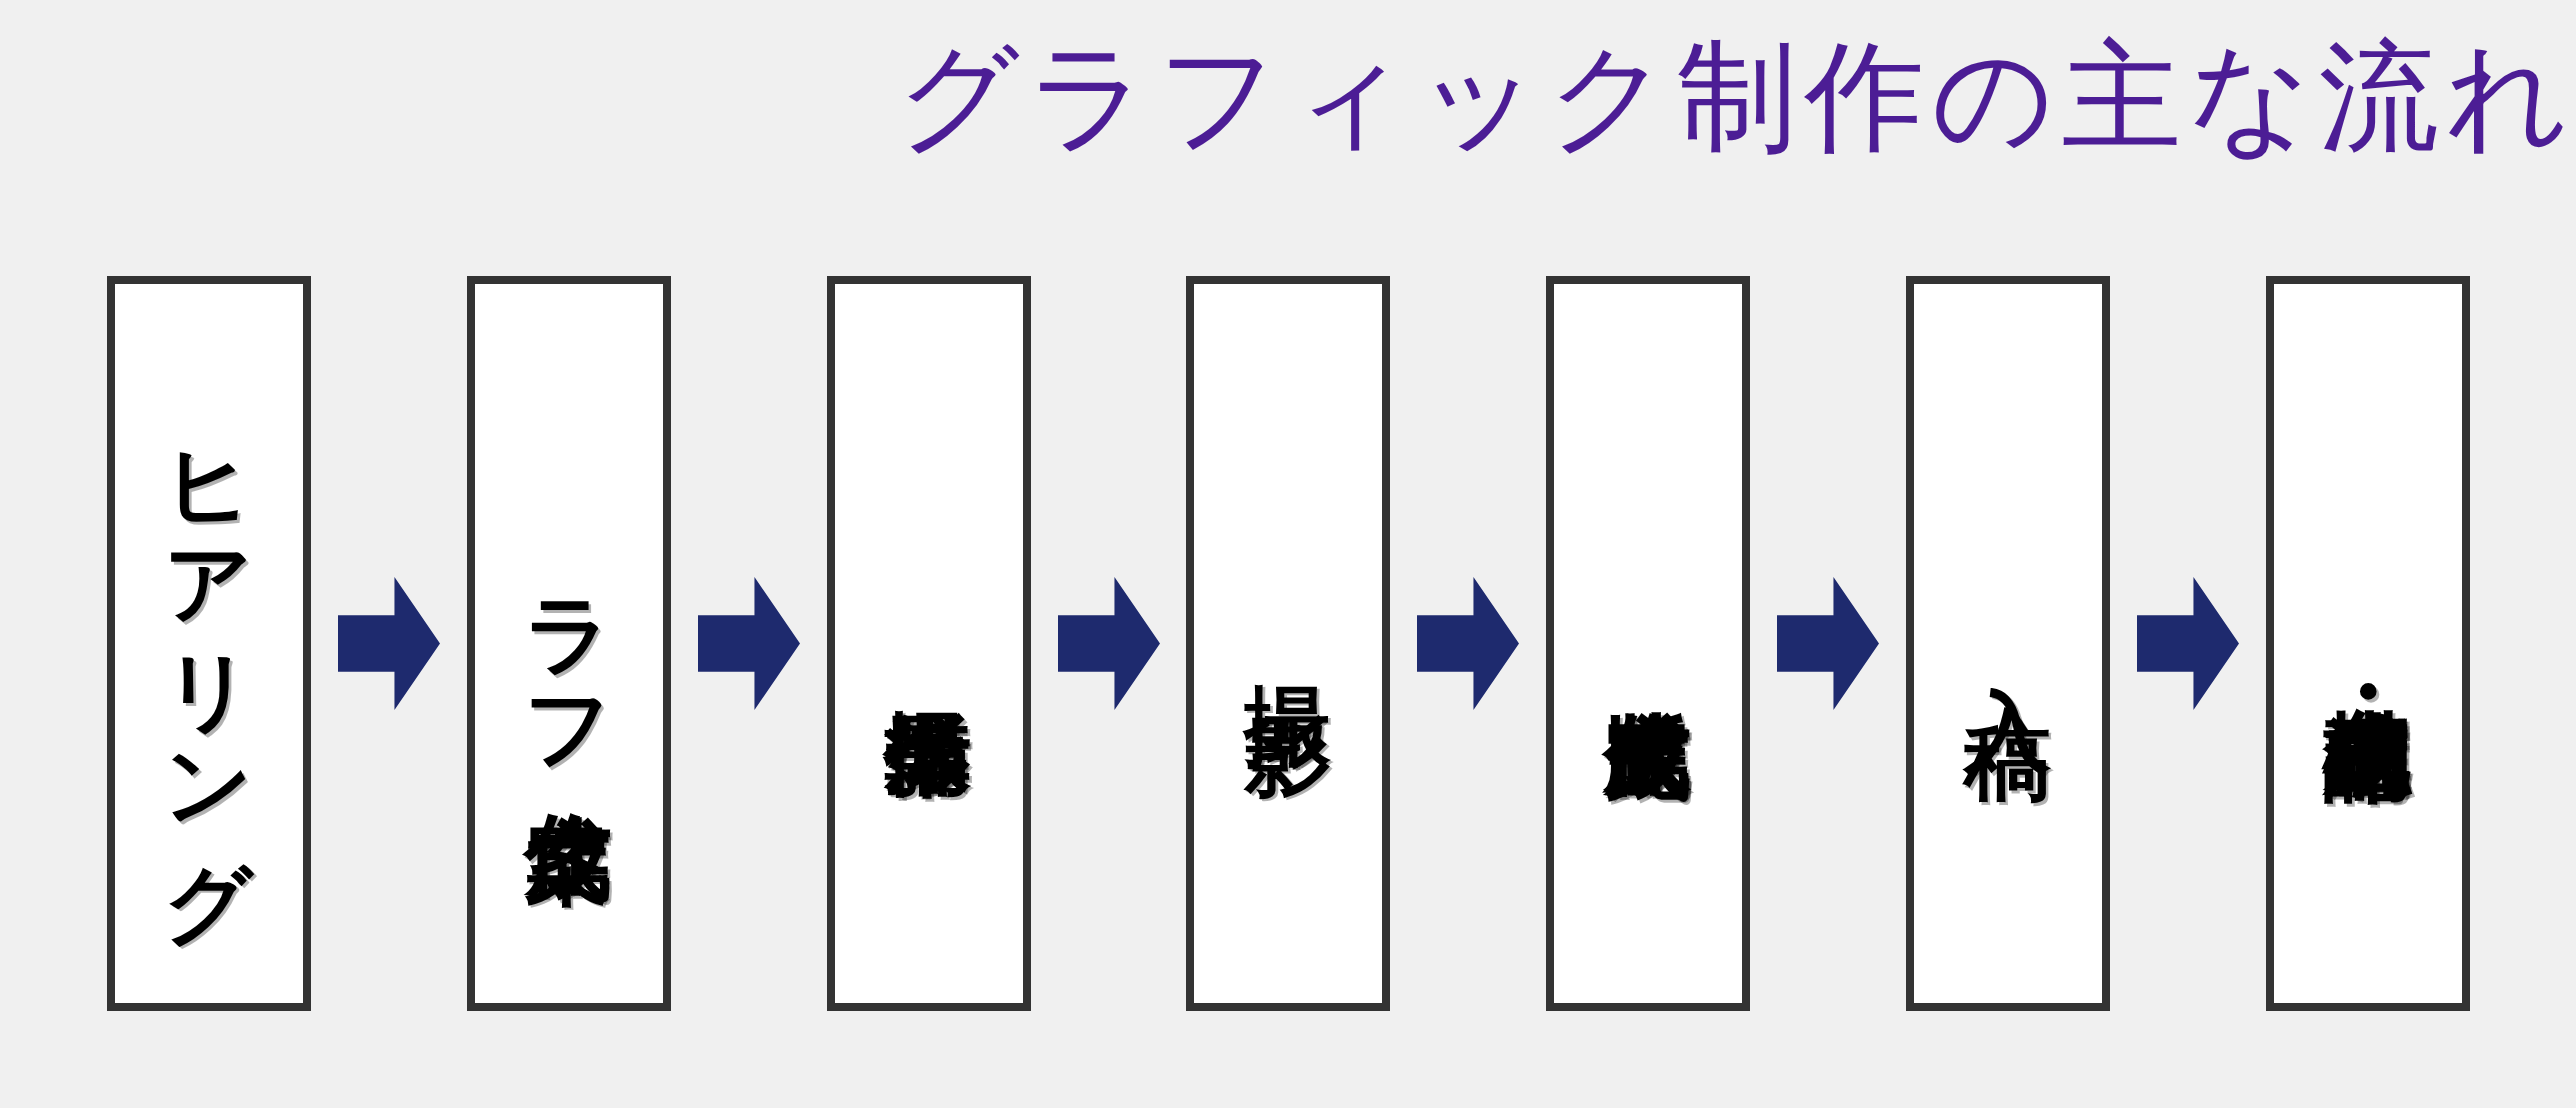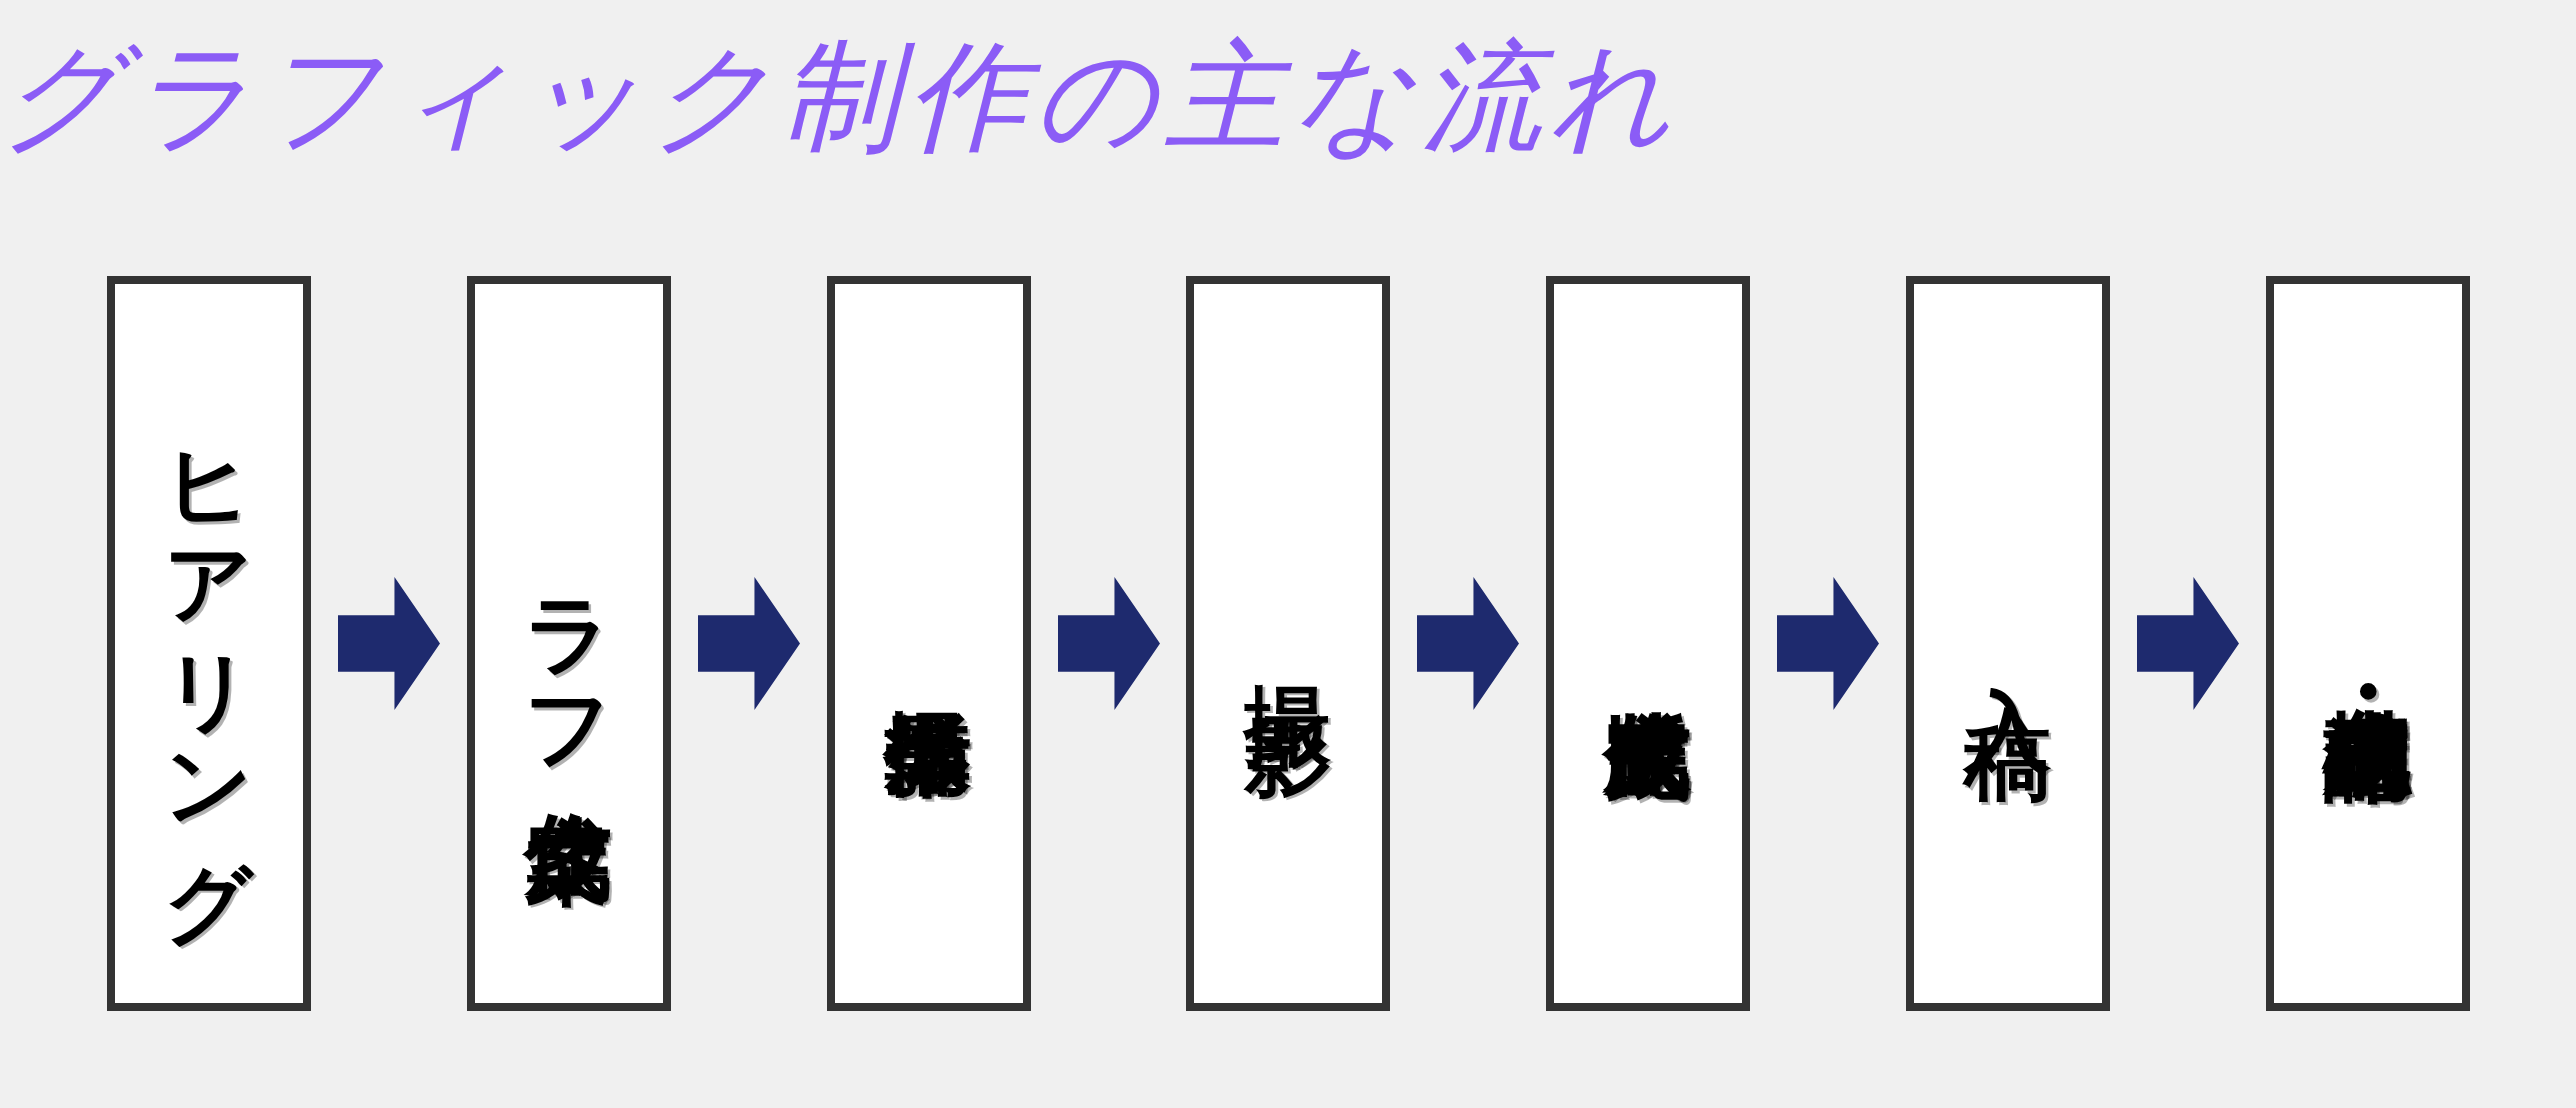--- a/index.html
+++ b/index.html
@@ -21,28 +21,27 @@
     height: 1109px;
     background: #f0f0f0;
   }
 
   
   #diagram-title {
     position: absolute;
     left: 0;
     top: 25.5px;
     width: 2576px;
-    text-align: left;
+    text-align: right;
     font-size: 120px;
     line-height: 1.18;
     font-weight: 400;
-    color: #8b5cf6;
+    color: #4c1d95;
     letter-spacing: 0.06em;
     white-space: nowrap;
-    font-style: italic;
   }
 
   
   #flow-row {
     position: absolute;
     left: 107px;
     top: 276px;
     width: 2363px;
     height: 735px;
     display: flex;

